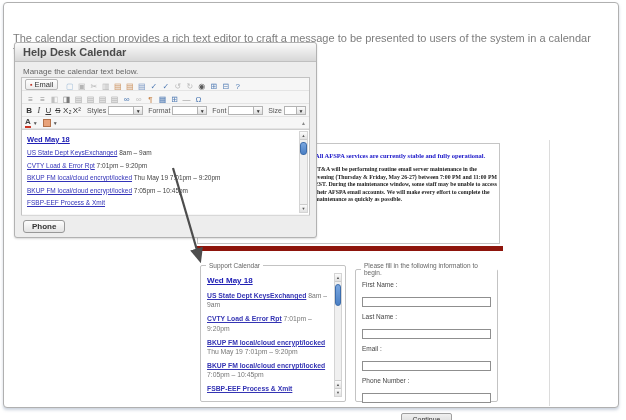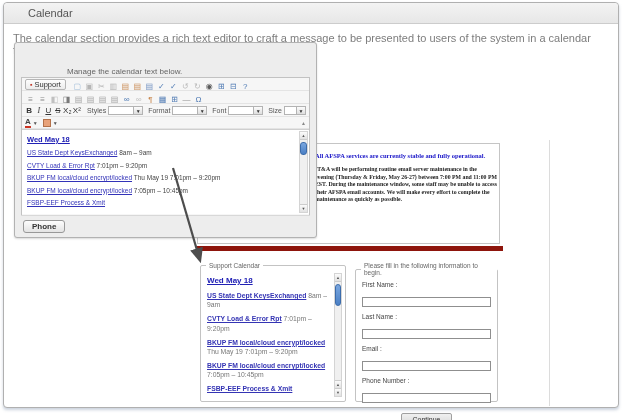--- a/index.html
+++ b/index.html
@@ -51,21 +51,21 @@
   .continue-btn { display:block; margin:9px auto 0; padding:2px 10px; font-size:7px; color:#333;
                   background:linear-gradient(#f0f0f0,#d8d8d8); border:1px solid #a0a0a0; border-radius:2px; }
 
   
   .panel { position:absolute; left:14px; top:42px; width:303px; height:196px; z-index:2;
            border:1px solid #b2b2b2; border-radius:3px; background:#ededed;
            box-shadow:0 1px 2px rgba(0,0,0,.15); }
   .panel-header { height:19px; background:linear-gradient(#fbfbfb,#d7d7d7);
                   border-bottom:1px solid #bfbfbf; border-radius:3px 3px 0 0;
                   font-size:11px; font-weight:bold; color:#4a4a4a; line-height:19px; padding-left:8px; }
-  .instruction { position:absolute; left:8px; top:24px; font-size:8px; color:#666;margin-left:44px; }
+  .instruction { position:absolute; left:8px; top:24px; font-size:8px; color:#666; }
 
   .editor { position:absolute; left:6px; top:34px; width:289px; height:139px;
             border:1px solid #c2c2c2; background:#f6f6f6; }
   .tb-row { display:flex; align-items:center; height:13px; padding:0 3px; border-bottom:1px solid #e4e4e4; }
   .tbi { display:inline-block; width:11px; height:11px; line-height:11px; text-align:center;
          font-size:8px; margin-right:1px; border-radius:2px; cursor:default; }
   .src-btn { display:inline-flex; align-items:center; height:11px; padding:0 4px; margin-right:6px;
              background:linear-gradient(#fdfdfd,#ececec); border:1px solid #b6b6b6; border-radius:2px;
              font-size:7.5px; color:#333; }
   .src-btn .glyph { color:#c0392b; font-size:7px; margin-right:2px; }
@@ -95,23 +95,20 @@
   .save-btn { position:absolute; left:8px; bottom:4px; padding:1px 8px; font-size:8px; font-weight:bold; color:#333;
               background:linear-gradient(#fdfdfd,#e3e3e3); border:1px solid #989898; border-radius:3px; }
 
   .arrow-layer { position:absolute; left:0; top:0; width:626px; height:420px; z-index:4; pointer-events:none; }
 </style>
 </head>
 <body>
 
 <div id="stage">
   <div class="window">
-    <div class="titlebar">
-      <span>Calendar</span>
-    </div>
     <div class="desc">The calendar section provides a rich text editor to craft a message to be presented to users of the system in a calendar format.</div>
   </div>
 
   <div class="preview-page">
     <div class="msg-box">
       <div class="msg-headline">All AFSPA services are currently stable and fully operational.</div>
       <div class="msg-body">IT&amp;A will be performing routine email server maintenance in the evening (Thursday &amp; Friday, May 26-27) between 7:00 PM and 11:00 PM EST. During the maintenance window, some staff may be unable to access their AFSPA email accounts. We will make every effort to complete the maintenance as quickly as possible.</div>
     </div>
     <div class="red-bar" style="background: rgb(142, 21, 12);"></div>
 
@@ -164,27 +161,28 @@
       </div>
       <div class="form-field">
         <label>Phone Number :</label>
         <input type="text" style="">
       </div>
       <button class="continue-btn">Continue</button>
     </fieldset>
   </div>
 
   <div class="panel">
+    <div class="panel-header">Help Desk Calendar</div>
     <div class="instruction">Manage the calendar text below.</div>
 
     <div class="editor">
       <div class="tb-row">
         <span class="src-btn">
           <span class="glyph">▪</span>
-          <span>Support</span>
+          <span>Email</span>
         </span>
         <span><span class="tbi" style="color: rgb(157, 187, 216);">▢</span><span class="tbi" style="color: rgb(181, 181, 181);">▣</span><span class="tbi" style="color: rgb(181, 181, 181);">✂</span><span class="tbi" style="color: rgb(181, 181, 181);">▥</span><span class="tbi" style="color: rgb(201, 138, 82);">▤</span><span class="tbi" style="color: rgb(201, 138, 82);">▤</span><span class="tbi" style="color: rgb(111, 143, 192);">▤</span><span class="tbi" style="color: rgb(77, 121, 179);">✓</span><span class="tbi" style="color: rgb(77, 121, 179);">✓</span><span class="tbi" style="color: rgb(188, 188, 188);">↺</span><span class="tbi" style="color: rgb(188, 188, 188);">↻</span><span class="tbi" style="color: rgb(90, 90, 90);">◉</span><span class="tbi" style="color: rgb(77, 121, 179);">⊞</span><span class="tbi" style="color: rgb(77, 121, 179);">⊟</span><span class="tbi" style="color: rgb(77, 121, 179);">?</span></span>
       </div>
       <div class="tb-row">
         <span><span class="tbi" style="color: rgb(138, 138, 138);">≡</span><span class="tbi" style="color: rgb(138, 138, 138);">≡</span><span class="tbi" style="color: rgb(192, 192, 192);">◧</span><span class="tbi" style="color: rgb(122, 122, 122);">◨</span><span class="tbi" style="color: rgb(158, 158, 158);">▤</span><span class="tbi" style="color: rgb(158, 158, 158);">▤</span><span class="tbi" style="color: rgb(158, 158, 158);">▤</span><span class="tbi" style="color: rgb(158, 158, 158);">▤</span><span class="tbi" style="color: rgb(77, 121, 179);">∞</span><span class="tbi" style="color: rgb(192, 192, 192);">∞</span><span class="tbi" style="color: rgb(201, 138, 82);">¶</span><span class="tbi" style="color: rgb(77, 121, 179);">▦</span><span class="tbi" style="color: rgb(77, 121, 179);">⊞</span><span class="tbi" style="color: rgb(138, 138, 138);">—</span><span class="tbi" style="color: rgb(77, 121, 179);">Ω</span></span>
       </div>
       <div class="tb-row">
         <span class="fmt-btn b">B</span>
         <span class="fmt-btn i">I</span>
         <span class="fmt-btn u">U</span>

